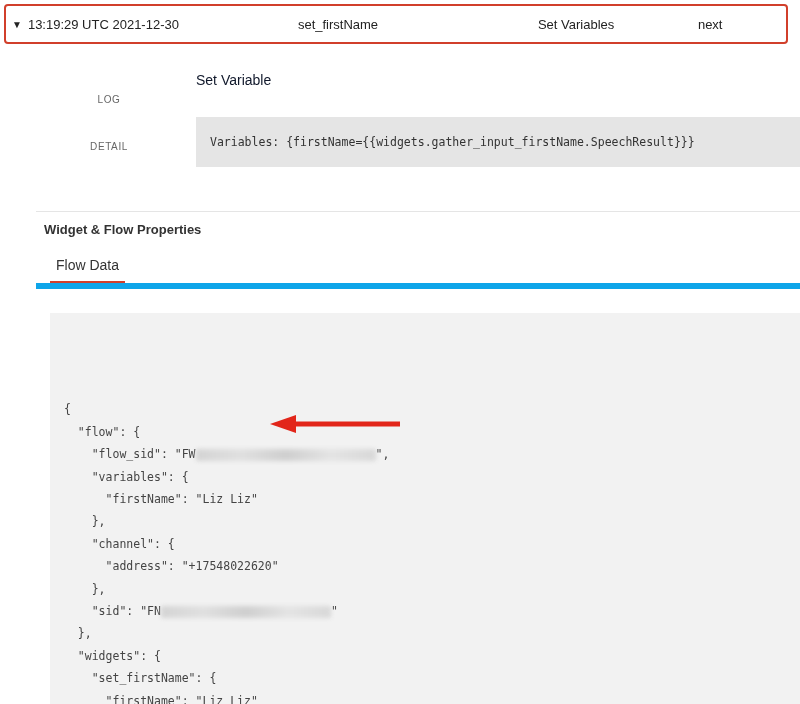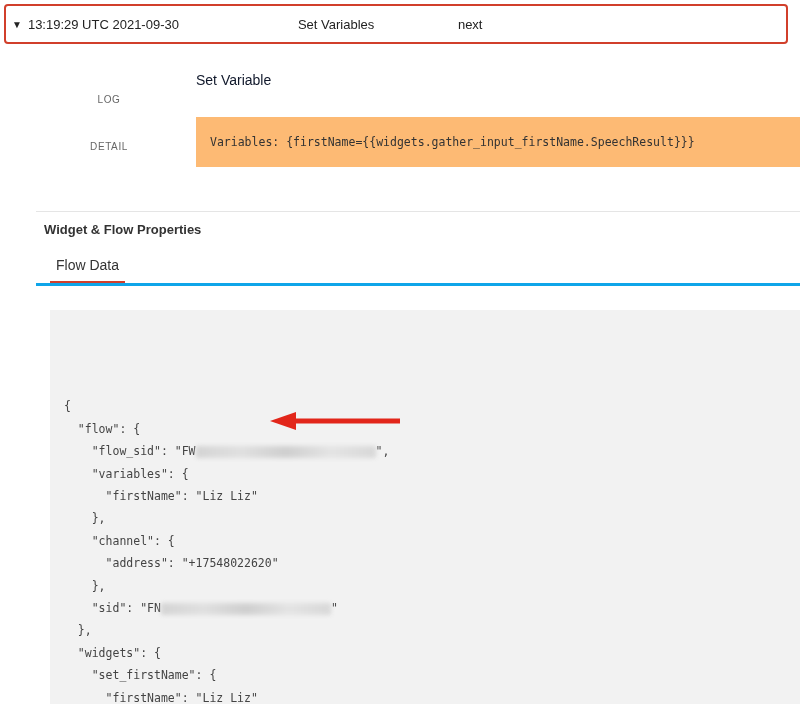--- a/index.html
+++ b/index.html
@@ -61,37 +61,37 @@
     letter-spacing: 0.06em;
     color: #666;
     padding-right: 14px;
     padding-top: 4px;
     text-transform: uppercase;
     margin-top: 20px;
   }
   .info-value { flex: 1; font-size: 14px; color: #0f172a; padding-top: 2px; }
   .code-block {
     flex: 1;
-    background: #fdba74;
+    background: #e5e5e5;
     padding: 18px 14px;
     font-family: "SFMono-Regular", Consolas, Menlo, monospace;
     font-size: 11.5px;
     color: #333;
     margin-right: 0;
   }
   .wfp-header {
     font-weight: 600;
     font-size: 13px;
     color: #333;
     padding: 10px 8px 12px 8px;
     border-top: 1px solid #e5e5e5;
     margin-top: 8px;
   }
   .tab-bar {
-    border-bottom: 3px solid #0ea5e9;
+    border-bottom: 6px solid #0ea5e9;
     padding-left: 14px;
   }
   .tab {
     display: inline-block;
     font-size: 14px;
     color: #333;
     padding: 8px 6px 8px 6px;
     border-bottom: 2px solid #d13f2b;
     font-weight: 400;
   }
@@ -123,21 +123,22 @@
     width: 135px;
     height: 22px;
     pointer-events: none;
   }
 </style>
 </head>
 <body>
 
 <div class="top-row">
   <span class="arrow">▼</span>
-  <span class="top-cell tc1">13:19:29 UTC 2021-09-30</span>
+  <span class="top-cell tc1">13:19:29 UTC 2021-12-30</span>
+  <span class="top-cell tc2">set_firstName</span>
   <span class="top-cell tc3">Set Variables</span>
   <span class="top-cell tc4">next</span>
 </div>
 
 <div class="content">
   <div class="info-body">
     <div class="info-row">
       <div class="info-label">LOG</div>
       <div class="info-value">Set Variable</div>
     </div>

